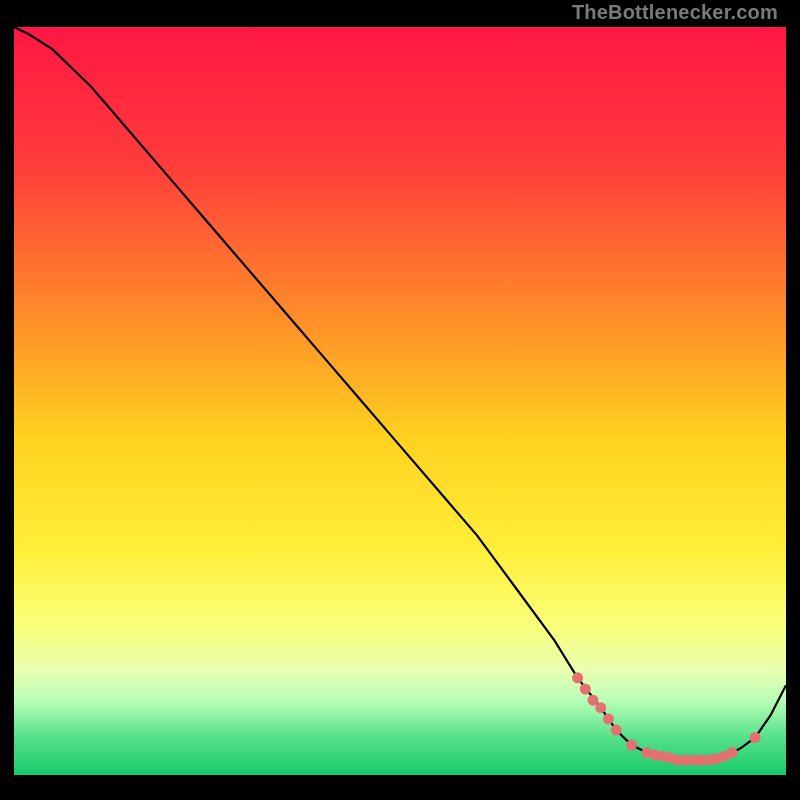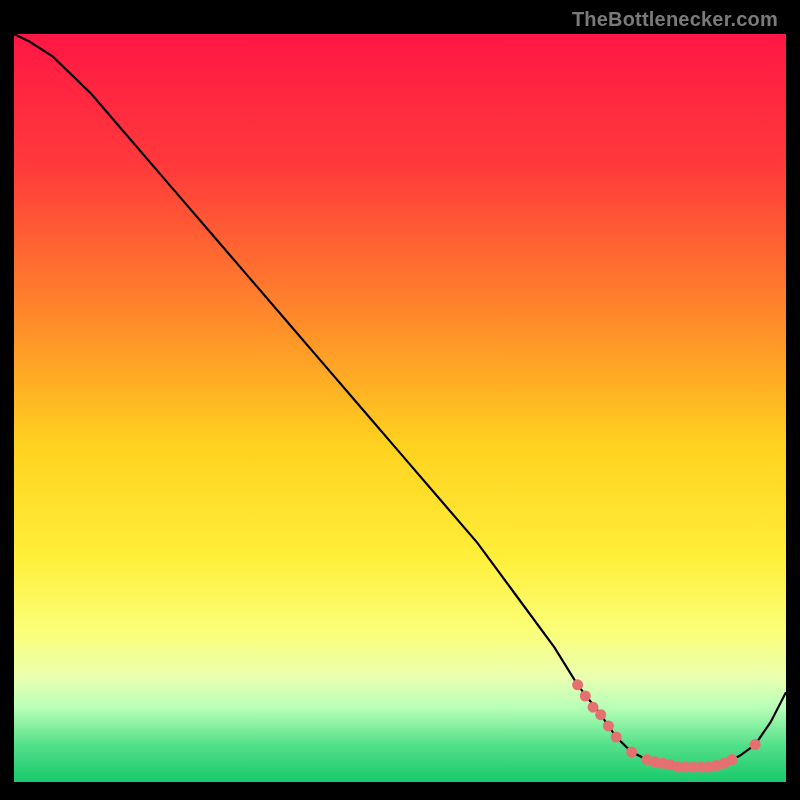--- a/index.html
+++ b/index.html
@@ -7,21 +7,21 @@
     padding: 0;
     width: 800px;
     height: 800px;
     background: #000000;
     overflow: hidden;
     font-family: Arial, Helvetica, sans-serif;
   }
   .frame {
     position: absolute;
     left: 14px;
-    top: 10px;
+    top: 3px;
     width: 772px;
     height: 772px;
     background: #000000;
     text-decoration: underline;
   }
   .watermark {
     position: absolute;
     top: -2px;
     right: 8px;
     font-size: 20px;

